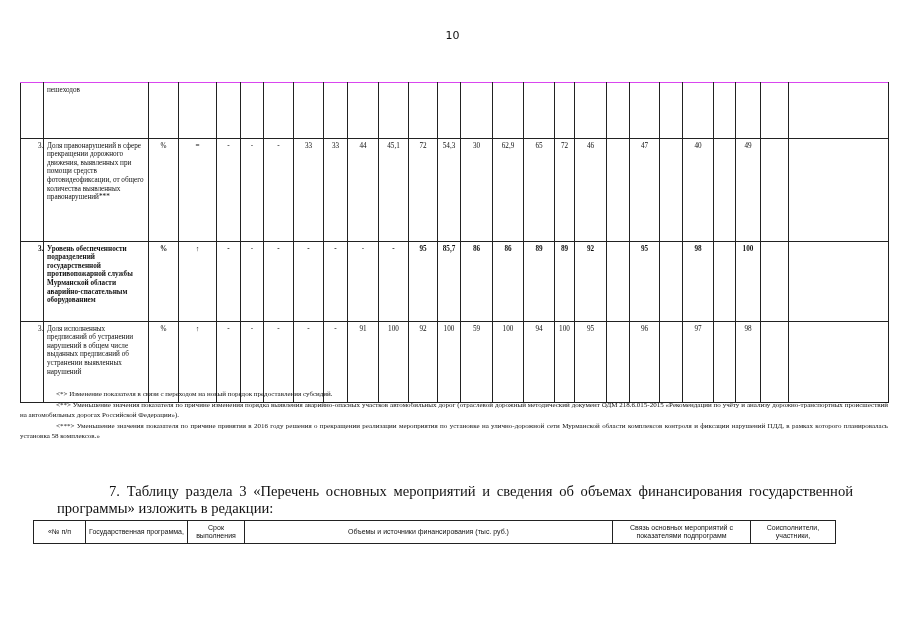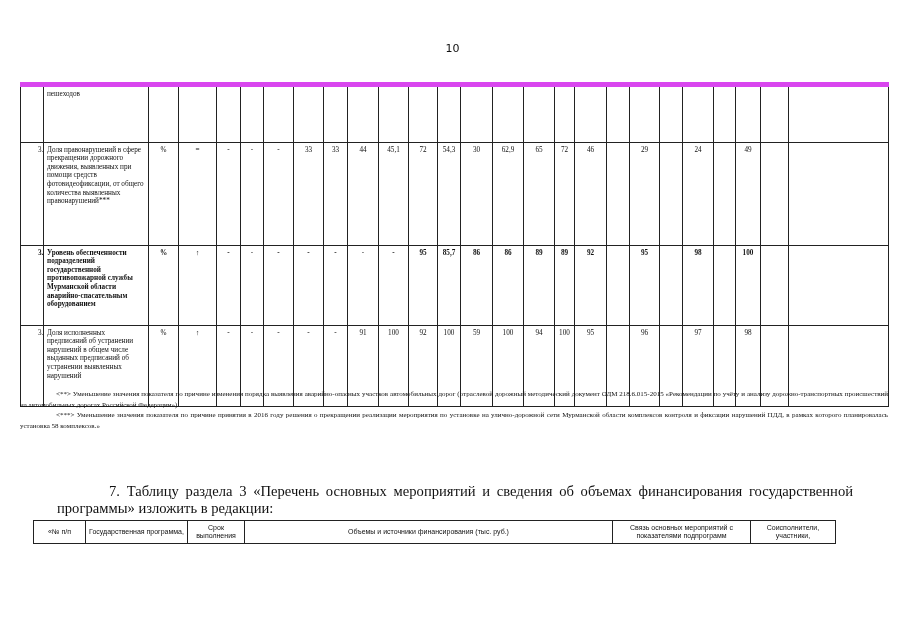--- a/index.html
+++ b/index.html
@@ -1,27 +1,27 @@
 <!DOCTYPE html>
 <html><head>
 <meta charset="utf-8">
 <style>
   html, body { margin: 0; padding: 0; background: #ffffff; }
   body { width: 905px; height: 640px; position: relative; overflow: hidden;
          font-family: "Liberation Serif", serif; color: #111; }
-  .page-num { position: absolute; top: 42px; left: 0; width: 905px; text-align: center;
+  .page-num { position: absolute; top: 29px; left: 0; width: 905px; text-align: center;
               font-family: "DejaVu Sans", sans-serif; font-size: 11px; }
   table.ind { position: absolute; left: 20px; top: 82px; border-collapse: collapse;
               table-layout: fixed; width: 868px; font-size: 7.2px; line-height: 8.6px; }
   table.ind td { border: 1px solid #222; vertical-align: top; padding: 3px 2px 0 2px;
                  text-align: center; overflow: hidden; }
   table.ind td.name { text-align: left; padding-left: 3px; }
   table.ind td.num { text-align: left; padding-left: 17px; }
   table.ind td.resp { font-size: 7.2px; }
-  table.ind tr.r0 td { border-top: 5px solid #d946ef; }
+  table.ind tr.r0 td { border-top: 1px solid #d946ef; }
   .footnotes { position: absolute; left: 20px; top: 389px; width: 868px;
                font-size: 7px; line-height: 10.5px; text-align: justify; }
   .footnotes p { margin: 0; }
   .footnotes p.ind1 { text-indent: 36px; }
   .section { position: absolute; left: 40px; top: 466px; width: 830px;
              font-size: 14.6px; line-height: 17px; text-align: justify; }
   .section p { margin: 17px; text-indent: 52px; }
   table.fin { position: absolute; left: 33px; top: 520px; border-collapse: collapse;
               table-layout: fixed; width: 802px; font-size: 7px; line-height: 8.5px; }
   table.fin td { border: 1px solid #222; text-align: center; vertical-align: middle;
@@ -104,23 +104,23 @@
         <td>44</td>
         <td>45,1</td>
         <td>72</td>
         <td>54,3</td>
         <td>30</td>
         <td>62,9</td>
         <td>65</td>
         <td>72</td>
         <td>46</td>
         <td></td>
-        <td>29</td>
-        <td></td>
-        <td>24</td>
+        <td>47</td>
+        <td></td>
+        <td>40</td>
         <td></td>
         <td>49</td>
         <td></td>
         <td></td>
         <td class="resp">Министерство транспорта и дорожного хозяйства Мурманской области</td>
       </tr>
       <tr class="r2" style="height: 80px; font-weight: bold;">
         <td class="num">3.5</td>
         <td class="name">Уровень обеспеченности подразделений государственной противопожарной службы Мурманской области аварийно-спасательным оборудованием</td>
         <td>%</td>
@@ -175,20 +175,21 @@
         <td></td>
         <td>98</td>
         <td></td>
         <td></td>
         <td class="resp">Министерство транспорта и дорожного хозяйства Мурманской области</td>
       </tr>
     </tbody>
 </table>
 
 <div class="footnotes">
+  <p class="ind1">&lt;*&gt; Изменение показателя в связи с переходом на новый порядок предоставления субсидий.</p>
   <p class="ind1">&lt;**&gt; Уменьшение значения показателя по причине изменения порядка выявления аварийно-опасных участков автомобильных дорог (отраслевой дорожный методический документ ОДМ 218.6.015-2015 «Рекомендации по учёту и анализу дорожно-транспортных происшествий на автомобильных дорогах Российской Федерации»).</p>
   <p class="ind1">&lt;***&gt; Уменьшение значения показателя по причине принятия в 2016 году решения о прекращении реализации мероприятия по установке на улично-дорожной сети Мурманской области комплексов контроля и фиксации нарушений ПДД, в рамках которого планировалась установка 58 комплексов.»</p>
 </div>
 
 <div class="section">
   <p>7. Таблицу раздела 3 «Перечень основных мероприятий и сведения об объемах финансирования государственной программы» изложить в редакции:</p>
 </div>
 
 <table class="fin">
   <colgroup>

